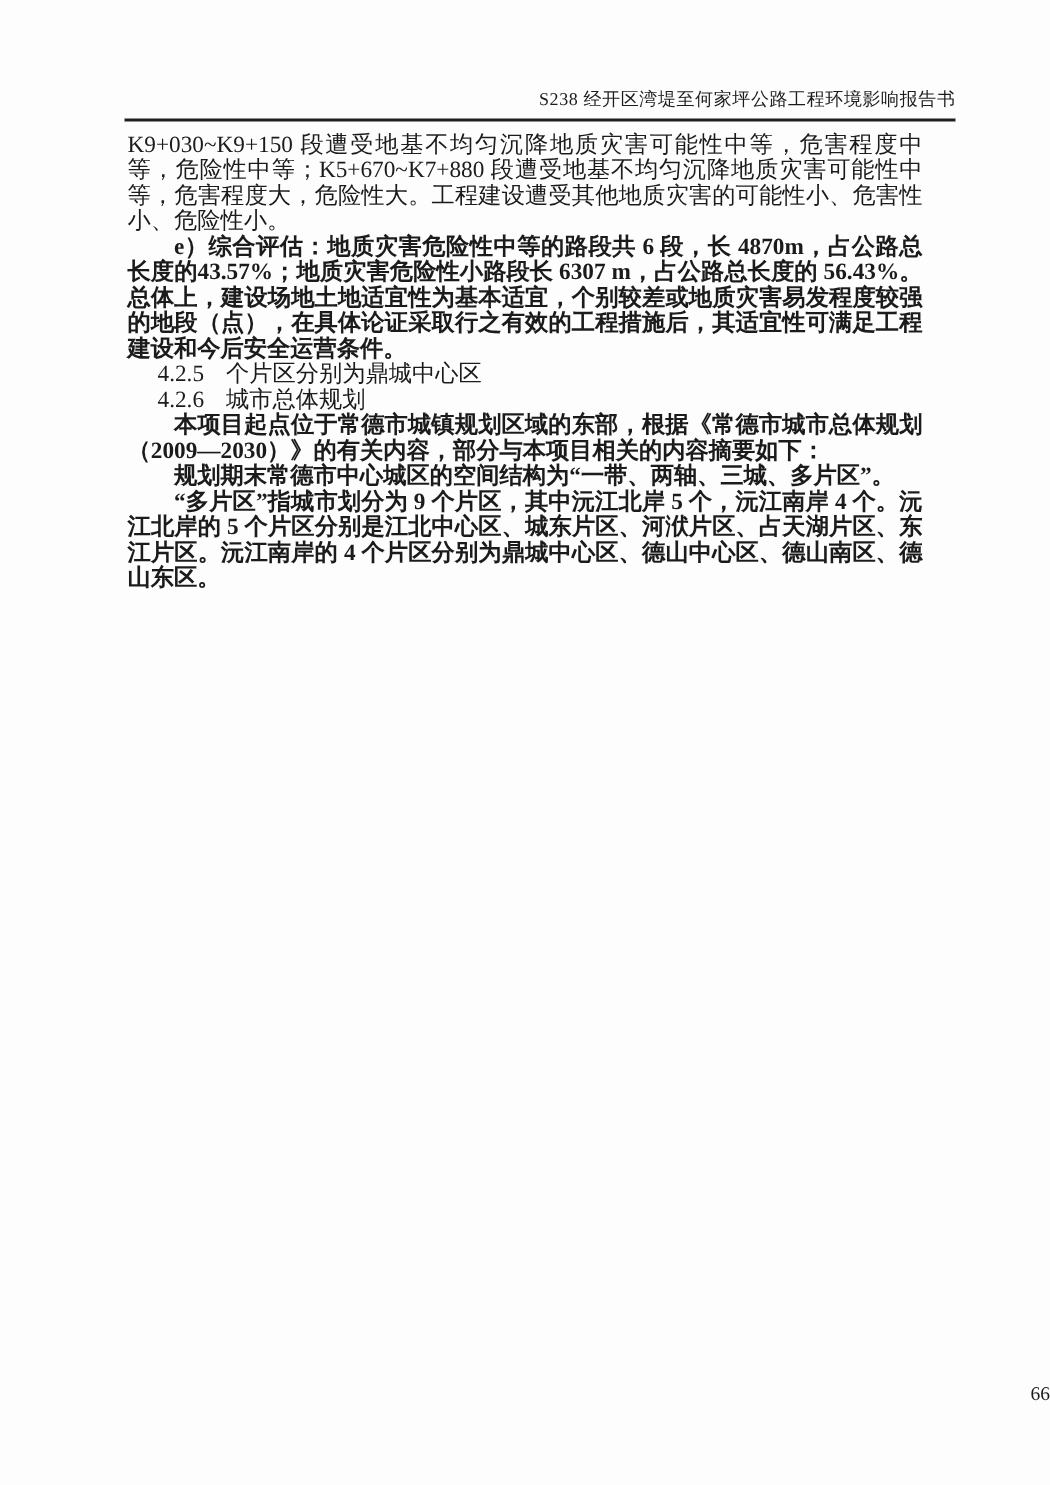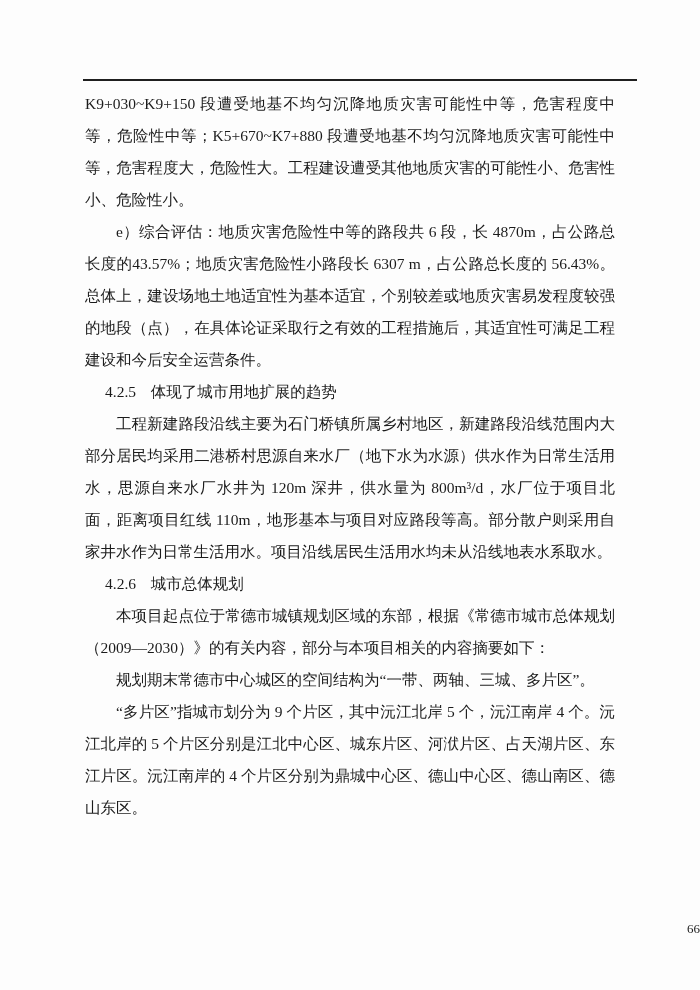--- a/index.html
+++ b/index.html
@@ -44,26 +44,27 @@
   }
   .content {
     position: absolute;
     top: 88px;
     left: 85px;
     width: 530px;
   }
   .content p {
     margin: 0;
     font-size: 15.5px;
-    line-height: 32px;
+    line-height: 17px;
     text-align: justify;
     word-break: break-all;
   }
   .para.indent {
     text-indent: 2em;
+    font-weight: bold;
   }
   .heading {
     text-align: left;
   }
   .heading .num {
     margin-right: 0.95em;
     margin-left: 20px;
   }
   .footer {
     position: absolute;
@@ -71,27 +72,27 @@
     left: 0;
     width: 700px;
     text-align: right;
     font-size: 13px;
   }
 </style>
 </head>
 <body>
 
 <div class="page">
+  <div class="header-title">S238 经开区湾堤至何家坪公路工程环境影响报告书</div>
   <div class="header-rule"></div>
 
   <div class="content">
       <p class="para">K9+030~K9+150 段遭受地基不均匀沉降地质灾害可能性中等，危害程度中等，危险性中等；K5+670~K7+880 段遭受地基不均匀沉降地质灾害可能性中等，危害程度大，危险性大。工程建设遭受其他地质灾害的可能性小、危害性小、危险性小。</p>
       <p class="para indent">e）综合评估：地质灾害危险性中等的路段共 6 段，长 4870m，占公路总长度的43.57%；地质灾害危险性小路段长 6307 m，占公路总长度的 56.43%。总体上，建设场地土地适宜性为基本适宜，个别较差或地质灾害易发程度较强的地段（点），在具体论证采取行之有效的工程措施后，其适宜性可满足工程建设和今后安全运营条件。</p>
-      <p class="heading"><span class="num">4.2.5</span><span>体现了城市用地扩展的趋势</span></p>
-      <p class="para indent">工程新建路段沿线主要为石门桥镇所属乡村地区，新建路段沿线范围内大部分居民均采用二港桥村思源自来水厂（地下水为水源）供水作为日常生活用水，思源自来水厂水井为 120m 深井，供水量为 800m³/d，水厂位于项目北面，距离项目红线 110m，地形基本与项目对应路段等高。部分散户则采用自家井水作为日常生活用水。项目沿线居民生活用水均未从沿线地表水系取水。</p>
+      <p class="heading"><span class="num">4.2.5</span><span>个片区分别为鼎城中心区</span></p>
       <p class="heading"><span class="num">4.2.6</span><span>城市总体规划</span></p>
       <p class="para indent">本项目起点位于常德市城镇规划区域的东部，根据《常德市城市总体规划（2009—2030）》的有关内容，部分与本项目相关的内容摘要如下：</p>
       <p class="para indent">规划期末常德市中心城区的空间结构为“一带、两轴、三城、多片区”。</p>
       <p class="para indent">“多片区”指城市划分为 9 个片区，其中沅江北岸 5 个，沅江南岸 4 个。沅江北岸的 5 个片区分别是江北中心区、城东片区、河洑片区、占天湖片区、东江片区。沅江南岸的 4 个片区分别为鼎城中心区、德山中心区、德山南区、德山东区。</p>
     </div>
 
   <div class="footer">
     <span>66</span>
   </div>
 </div>

